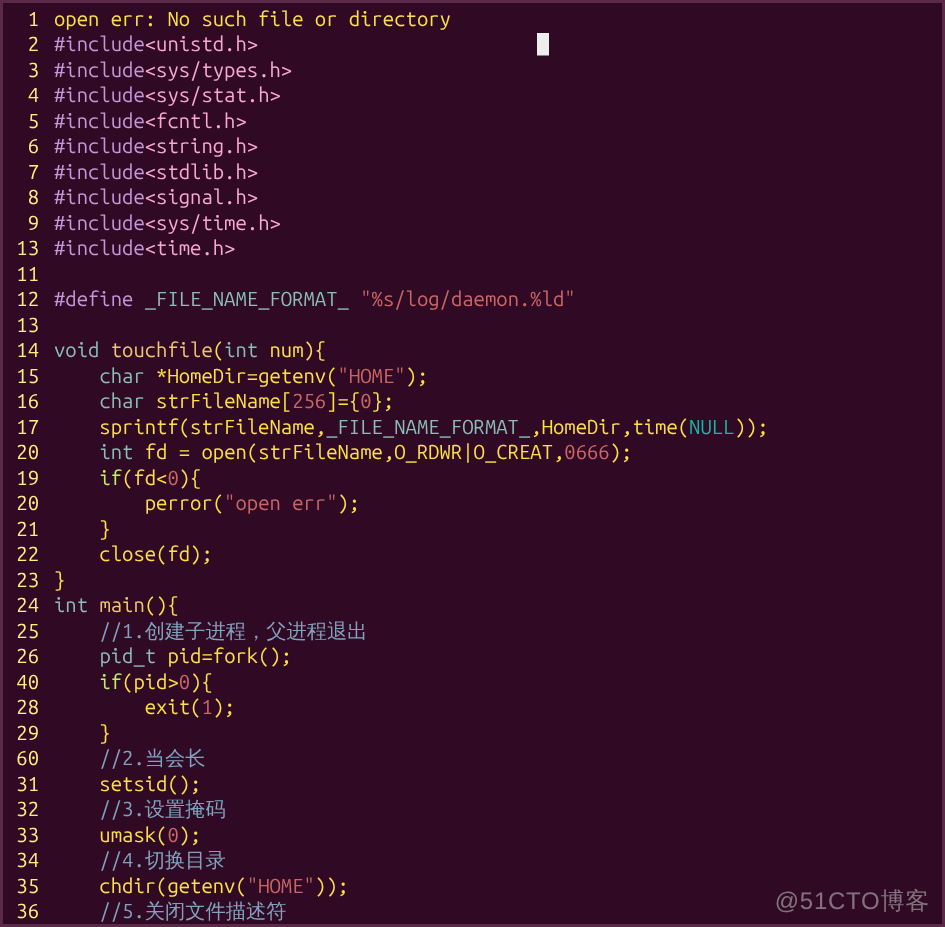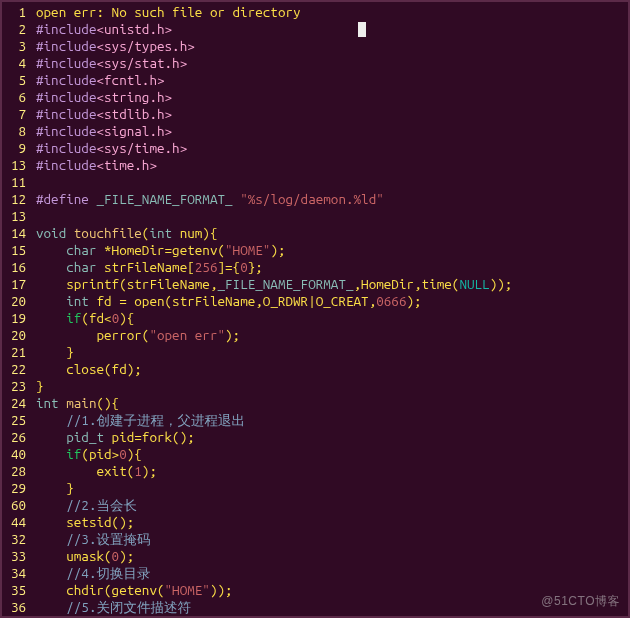--- a/index.html
+++ b/index.html
@@ -33,21 +33,21 @@
   .code {
     flex: 1;
     padding: 2px 4px 2px 4px;
     color: #eeeeec;
     white-space: pre;
     overflow: hidden;
   }
   .code-line { height: 17px; display: block; }
   .tok-include   { color: #c397d8; margin-top: 32px; }
   .tok-header    { color: #f9a8d4; }
-  .tok-keyword   { color: #22c55e; }
+  .tok-keyword   { color: #bef264; }
   .tok-type      { color: #8abeb7; }
   .tok-func      { color: #f0c674; }
   .tok-string    { color: #cc6666; }
   .tok-number    { color: #cc6666; }
   .tok-comment   { color: #81a2be; }
   .tok-ident     { color: #fde047; }
   .tok-const     { color: #14b8a6; }
   .cursor {
     position: absolute;
     width: 8px;
@@ -55,21 +55,21 @@
     background: #eeeeec;
     top: 20px;
     left: 356px;
   }
   .watermark {
     position: absolute;
     right: 8px;
     bottom: 6px;
     color: rgba(200,200,200,0.55);
     font-family: Arial, sans-serif;
-    font-size: 12px;
+    font-size: 16px;
     letter-spacing: 0.5px;
   }
 </style>
 </head>
 <body>
 
 <div class="editor">
   <div class="gutter" id="gutter">
       <div>1</div>
       <div>2</div>
@@ -94,21 +94,21 @@
       <div>21</div>
       <div>22</div>
       <div>23</div>
       <div>24</div>
       <div>25</div>
       <div>26</div>
       <div>40</div>
       <div>28</div>
       <div>29</div>
       <div>60</div>
-      <div>44</div>
+      <div>31</div>
       <div>32</div>
       <div>33</div>
       <div>34</div>
       <div>35</div>
       <div>36</div>
     </div>
   <div class="code" id="code"><span class="code-line"><span class="tok-ident">open err: No such file or directory</span></span><span class="code-line"><span class="tok-include">#include</span><span class="tok-header">&lt;unistd.h&gt;</span></span><span class="code-line"><span class="tok-include">#include</span><span class="tok-header">&lt;sys/types.h&gt;</span></span><span class="code-line"><span class="tok-include">#include</span><span class="tok-header">&lt;sys/stat.h&gt;</span></span><span class="code-line"><span class="tok-include">#include</span><span class="tok-header">&lt;fcntl.h&gt;</span></span><span class="code-line"><span class="tok-include">#include</span><span class="tok-header">&lt;string.h&gt;</span></span><span class="code-line"><span class="tok-include">#include</span><span class="tok-header">&lt;stdlib.h&gt;</span></span><span class="code-line"><span class="tok-include">#include</span><span class="tok-header">&lt;signal.h&gt;</span></span><span class="code-line"><span class="tok-include">#include</span><span class="tok-header">&lt;sys/time.h&gt;</span></span><span class="code-line"><span class="tok-include">#include</span><span class="tok-header">&lt;time.h&gt;</span></span><span class="code-line"></span><span class="code-line"><span class="tok-include">#define </span><span class="tok-type">_FILE_NAME_FORMAT_</span><span class="tok-ident"> </span><span class="tok-string">"%s/log/daemon.%ld"</span></span><span class="code-line"></span><span class="code-line"><span class="tok-type">void</span><span class="tok-ident"> </span><span class="tok-func">touchfile</span><span class="tok-ident">(</span><span class="tok-type">int</span><span class="tok-ident"> num){</span></span><span class="code-line"><span class="tok-ident">    </span><span class="tok-type">char</span><span class="tok-ident"> *HomeDir=getenv(</span><span class="tok-string">"HOME"</span><span class="tok-ident">);</span></span><span class="code-line"><span class="tok-ident">    </span><span class="tok-type">char</span><span class="tok-ident"> strFileName[</span><span class="tok-number">256</span><span class="tok-ident">]={</span><span class="tok-number">0</span><span class="tok-ident">};</span></span><span class="code-line"><span class="tok-ident">    sprintf(strFileName,</span><span class="tok-type">_FILE_NAME_FORMAT_</span><span class="tok-ident">,HomeDir,time(</span><span class="tok-const">NULL</span><span class="tok-ident">));</span></span><span class="code-line"><span class="tok-ident">    </span><span class="tok-type">int</span><span class="tok-ident"> fd = open(strFileName,O_RDWR|O_CREAT,</span><span class="tok-number">0666</span><span class="tok-ident">);</span></span><span class="code-line"><span class="tok-ident">    </span><span class="tok-keyword">if</span><span class="tok-ident">(fd&lt;</span><span class="tok-number">0</span><span class="tok-ident">){</span></span><span class="code-line"><span class="tok-ident">        perror(</span><span class="tok-string">"open err"</span><span class="tok-ident">);</span></span><span class="code-line"><span class="tok-ident">    }</span></span><span class="code-line"><span class="tok-ident">    close(fd);</span></span><span class="code-line"><span class="tok-ident">}</span></span><span class="code-line"><span class="tok-type">int</span><span class="tok-ident"> </span><span class="tok-func">main</span><span class="tok-ident">(){</span></span><span class="code-line"><span class="tok-ident">    </span><span class="tok-comment">//1.创建子进程，父进程退出</span></span><span class="code-line"><span class="tok-ident">    </span><span class="tok-type">pid_t</span><span class="tok-ident"> pid=fork();</span></span><span class="code-line"><span class="tok-ident">    </span><span class="tok-keyword">if</span><span class="tok-ident">(pid&gt;</span><span class="tok-number">0</span><span class="tok-ident">){</span></span><span class="code-line"><span class="tok-ident">        exit(</span><span class="tok-number">1</span><span class="tok-ident">);</span></span><span class="code-line"><span class="tok-ident">    }</span></span><span class="code-line"><span class="tok-ident">    </span><span class="tok-comment">//2.当会长</span></span><span class="code-line"><span class="tok-ident">    setsid();</span></span><span class="code-line"><span class="tok-ident">    </span><span class="tok-comment">//3.设置掩码</span></span><span class="code-line"><span class="tok-ident">    umask(</span><span class="tok-number">0</span><span class="tok-ident">);</span></span><span class="code-line"><span class="tok-ident">    </span><span class="tok-comment">//4.切换目录</span></span><span class="code-line"><span class="tok-ident">    chdir(getenv(</span><span class="tok-string">"HOME"</span><span class="tok-ident">));</span></span><span class="code-line"><span class="tok-ident">    </span><span class="tok-comment">//5.关闭文件描述符</span></span></div>
 </div>
 <div class="cursor"></div>
 <div class="watermark">@51CTO博客</div>

